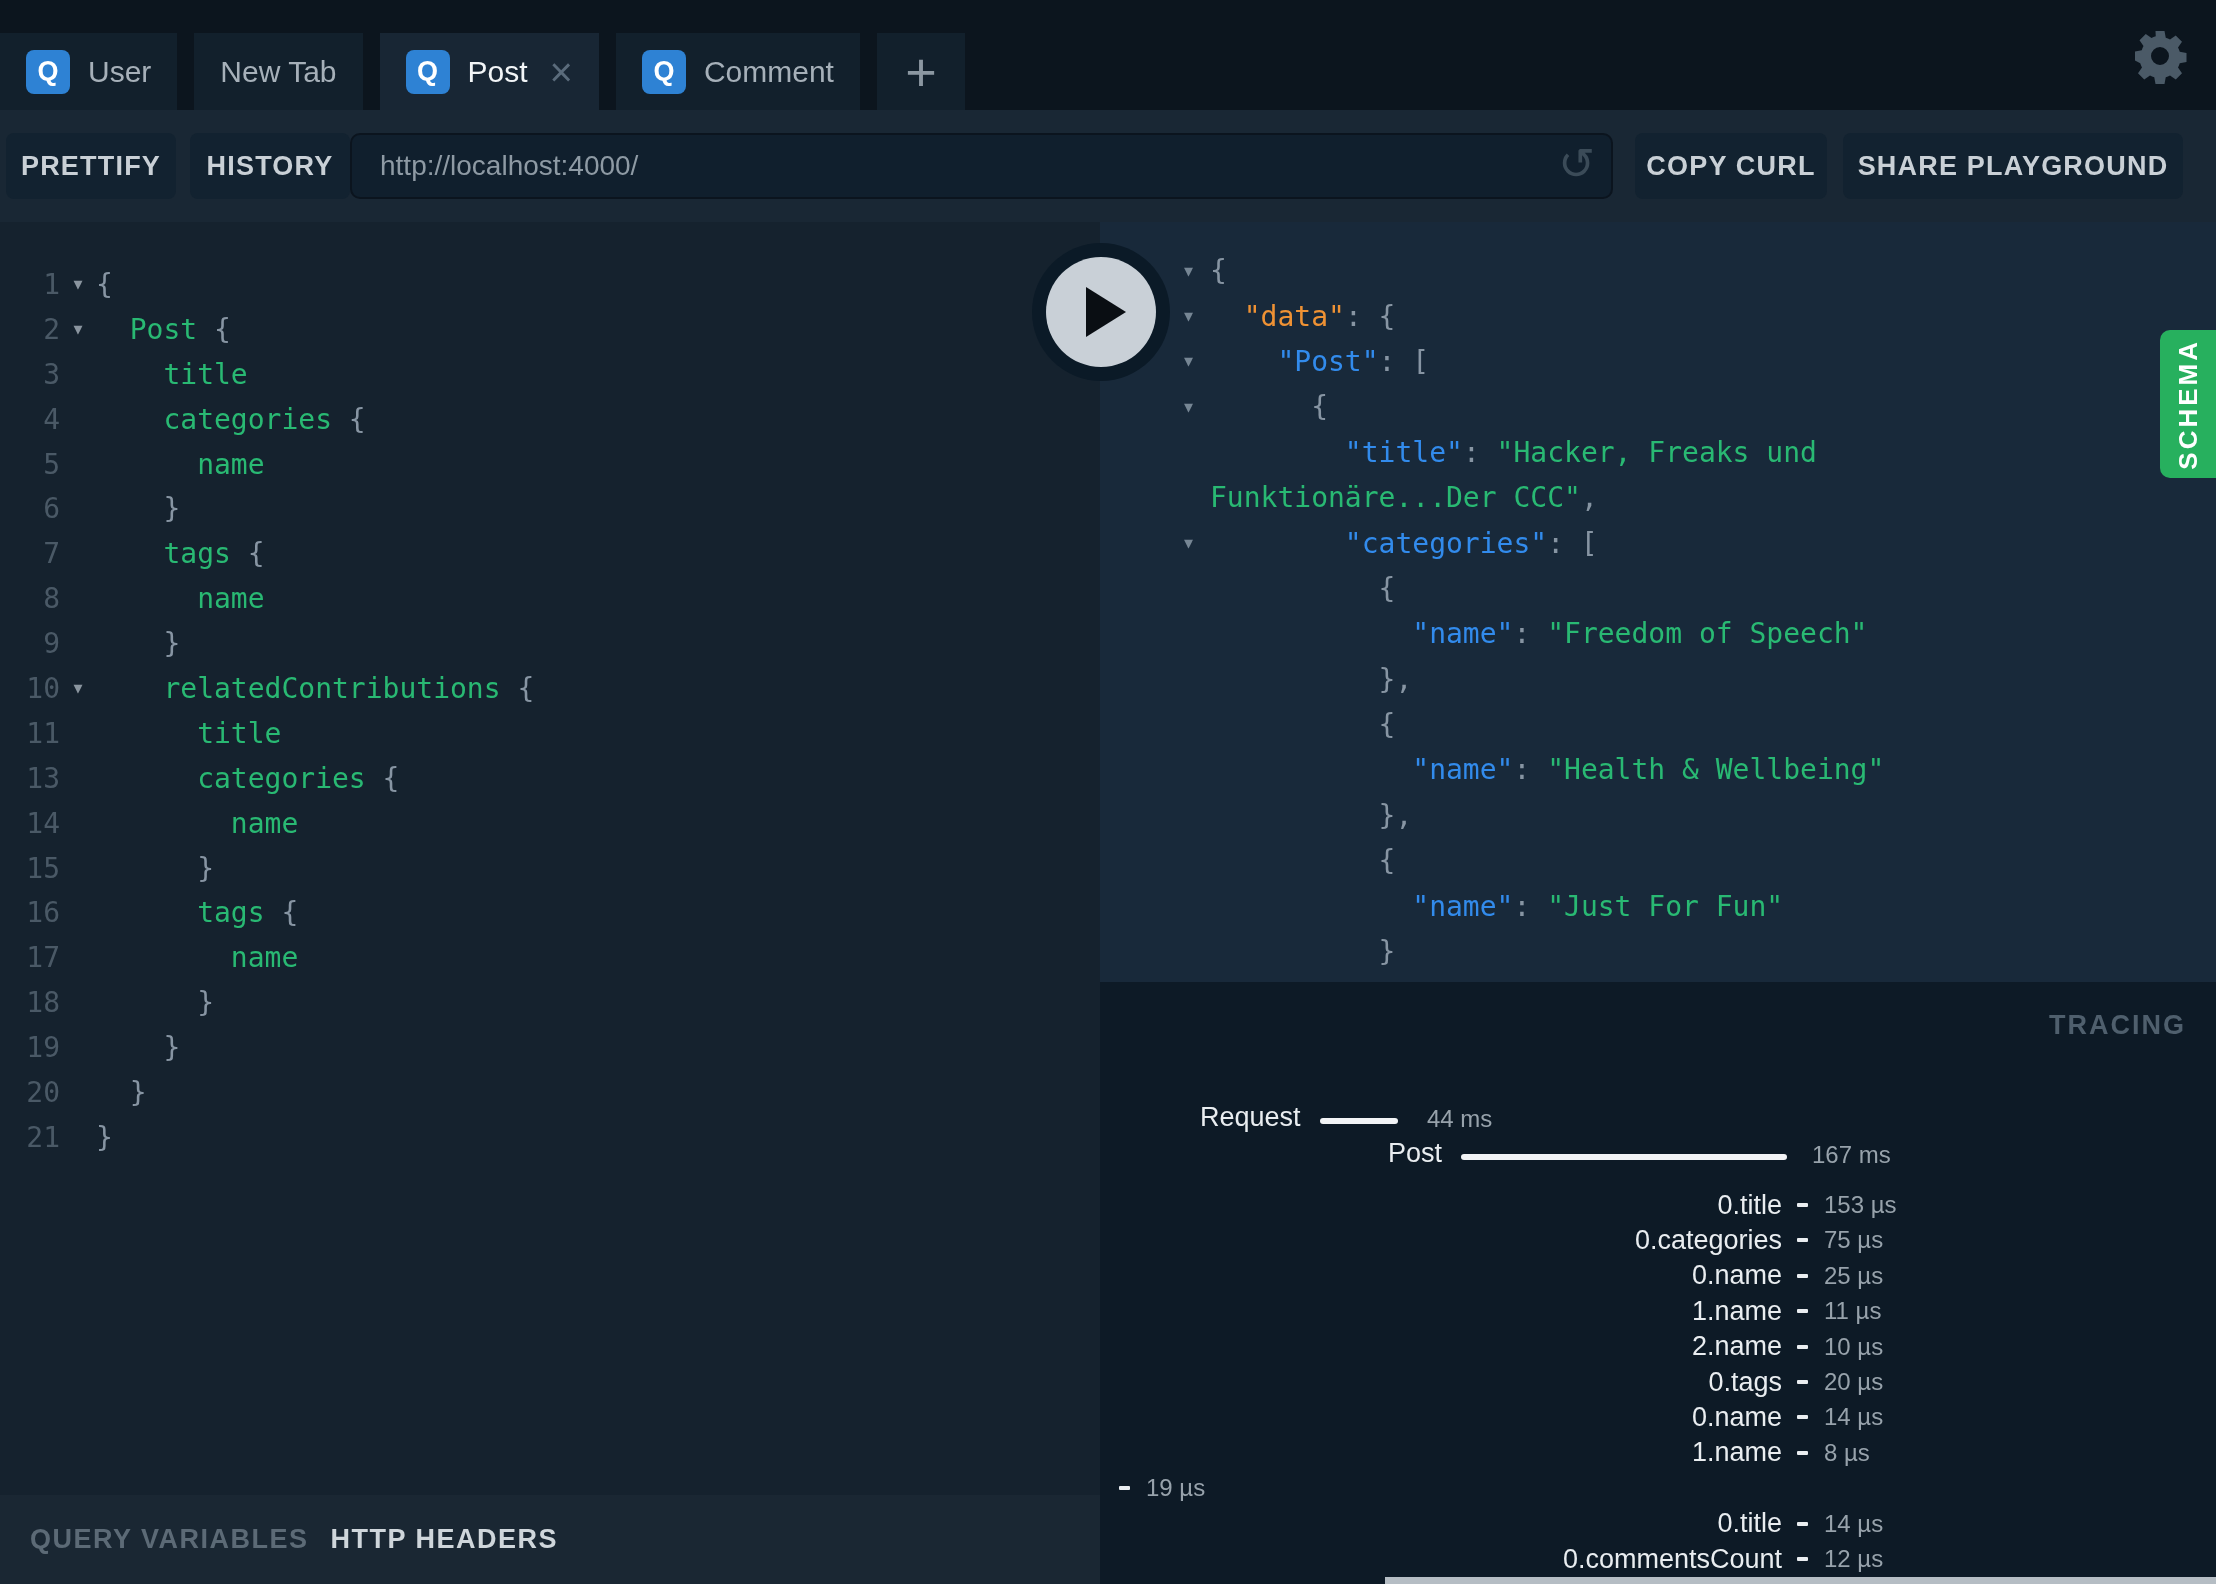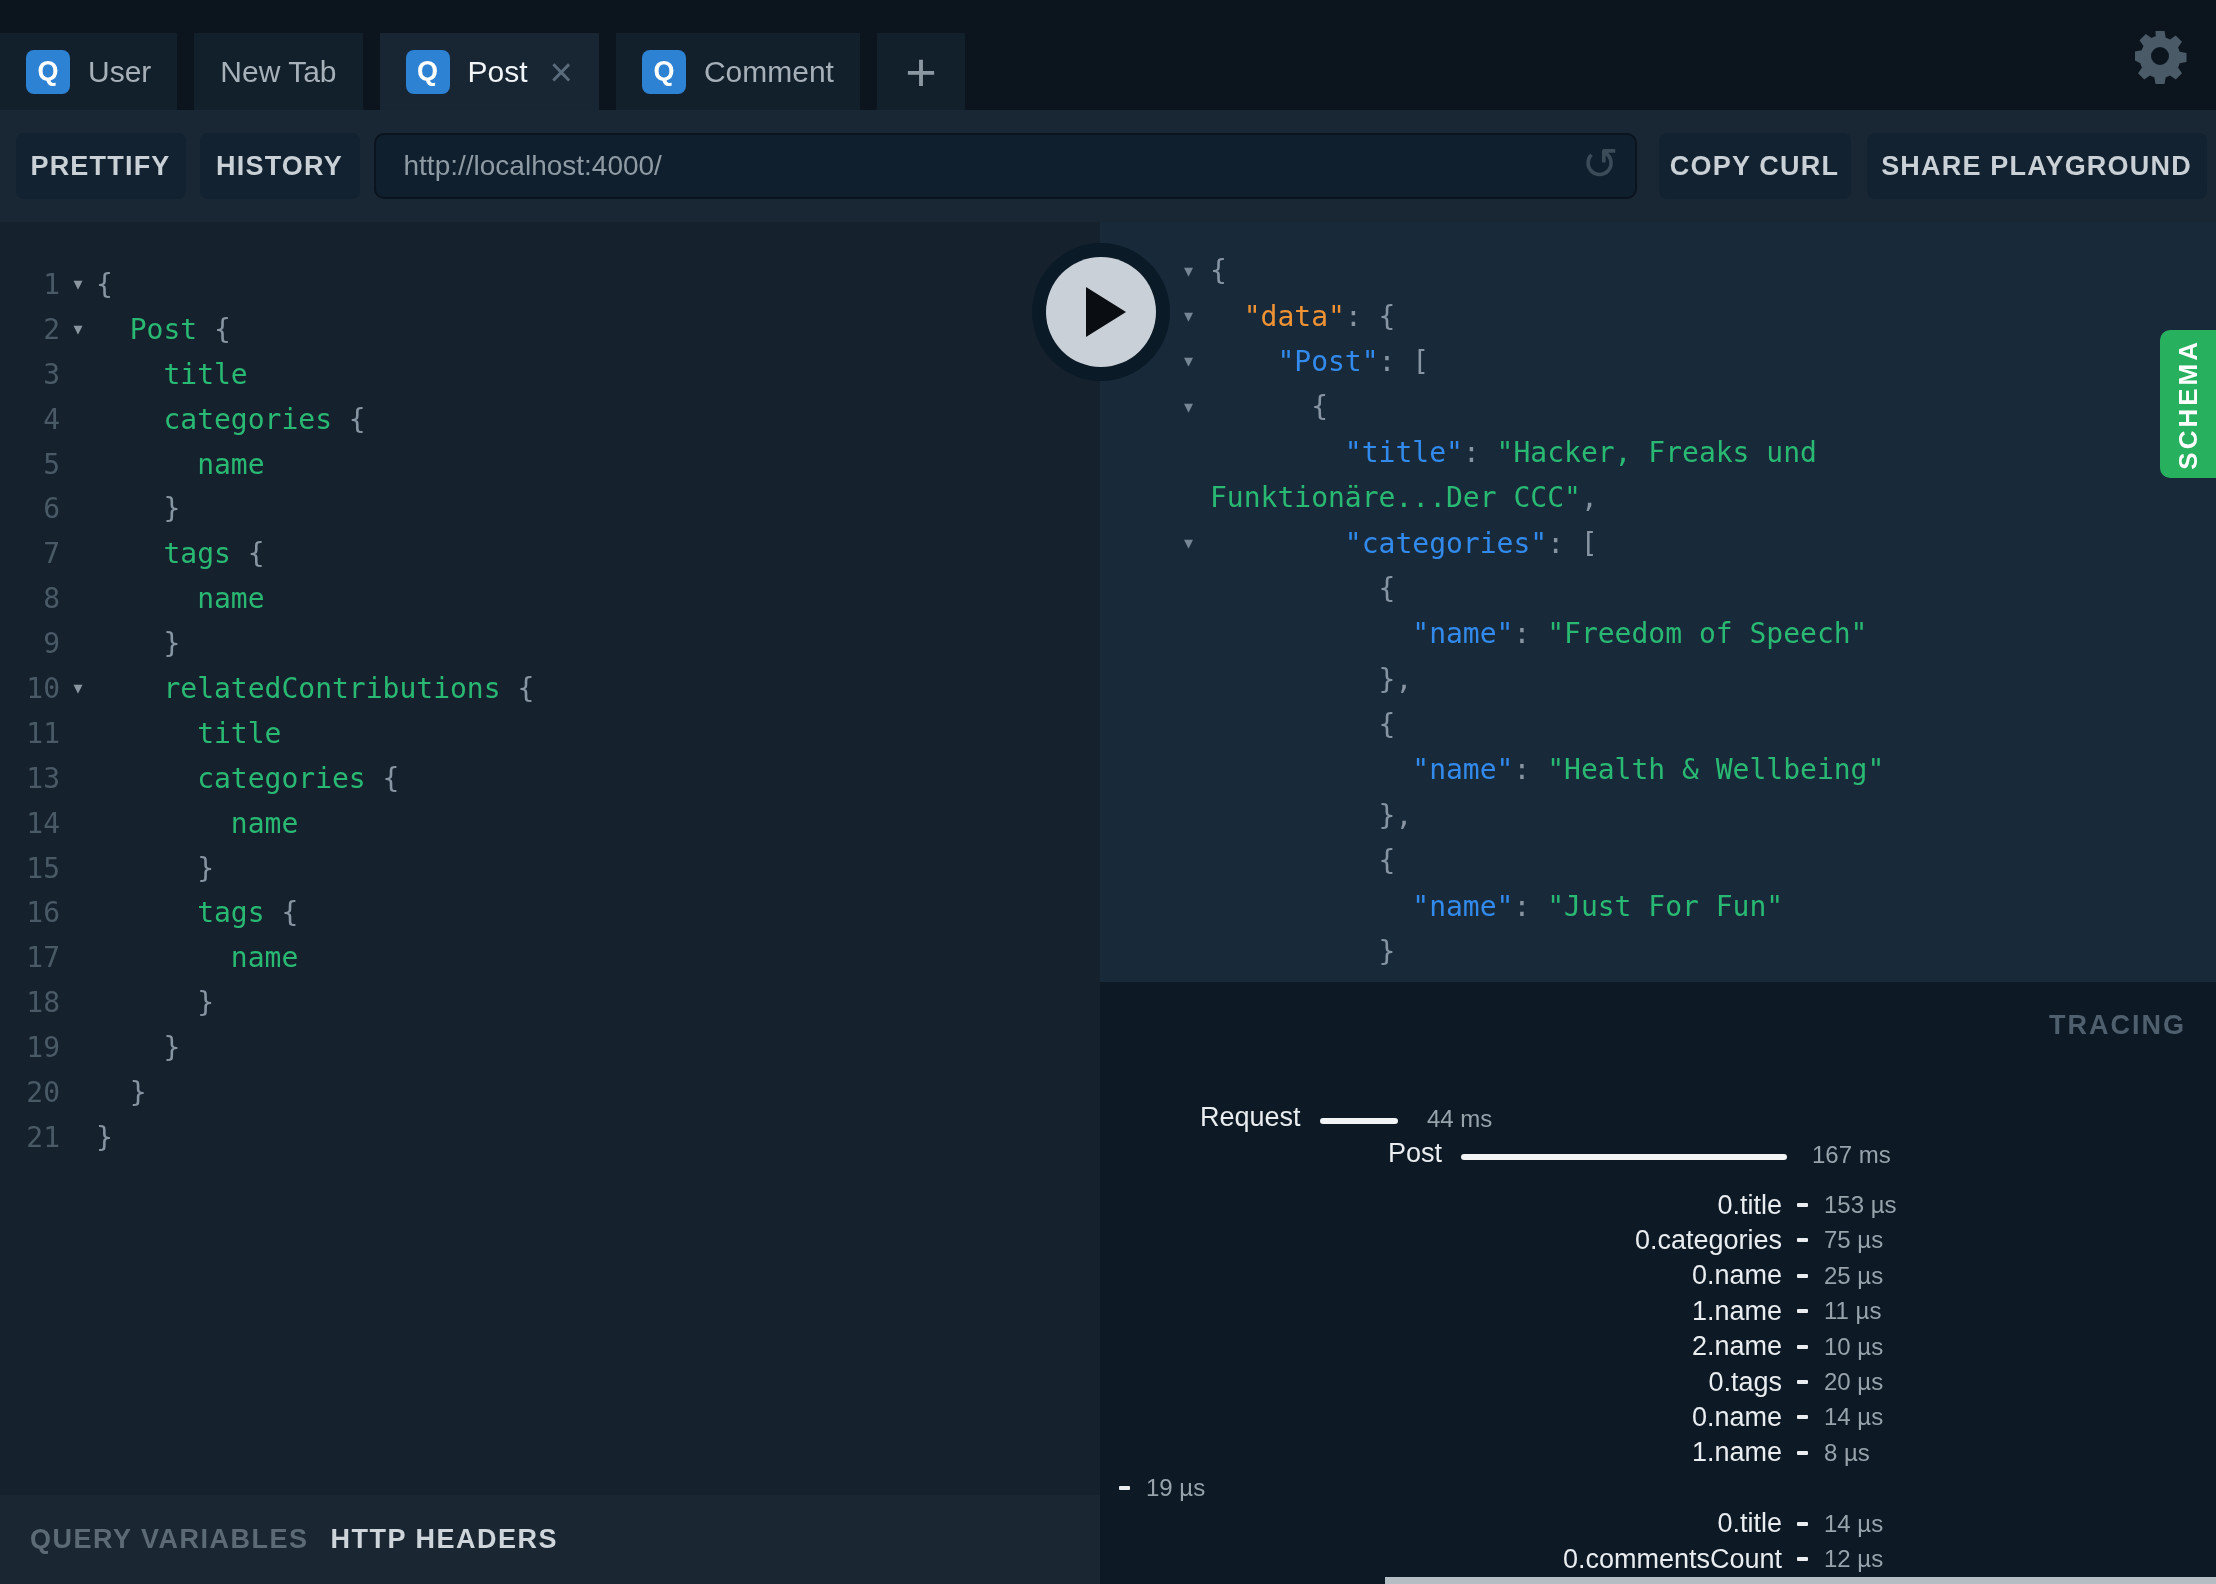--- a/index.html
+++ b/index.html
@@ -24,30 +24,30 @@
     width:44px; height:44px; border-radius:8px; background:#2e82d4;
     color:#ffffff; font-weight:bold; font-size:27px;
     display:flex; align-items:center; justify-content:center;
     margin-right:18px; flex:none;
   }
   .tab-close { margin-left:22px; color:#5a6b7b; font-size:40px; line-height:1; }
   .plus-tab { width:88px; justify-content:center; padding:0; color:#8b97a1; font-size:54px; font-weight:300; }
   #gear { position:absolute; right:26px; top:26px; width:60px; height:60px; }
 
   
-  #toolbar { height:112px; background:#192734; display:flex; align-items:center;justify-content:center; }
+  #toolbar { height:112px; background:#192734; display:flex; align-items:center; }
   .tbtn {
     height:66px; background:#122230; border:none; border-radius:8px;
     color:#c9d0d6; font-family:"Liberation Sans",sans-serif;
     font-size:27px; font-weight:bold; letter-spacing:1.2px;
     display:flex; align-items:center; justify-content:center; flex:none;
   }
   #btn-prettify { width:170px; margin-left:6px; }
   #btn-history  { width:160px; margin-left:14px; }
-  #url-wrap { position:relative; margin-left:14px; flex:none; }
+  #url-wrap { position:relative; flex:none; }
   #url-input {
     width:1263px; height:66px; background:#101f2d;
     border:2px solid #0b141e; border-radius:10px;
     color:#8e9aa4; font-size:28px; padding:0 64px 0 28px;
     font-family:"Liberation Sans",sans-serif; outline:none;
   }
   #refresh { position:absolute; right:18px; top:50%; transform:translateY(-55%);
     font-size:44px; color:#3b4b58; line-height:1; }
   #btn-copycurl { width:192px; margin-left:22px; }
   #btn-share    { width:340px; margin-left:16px; }

